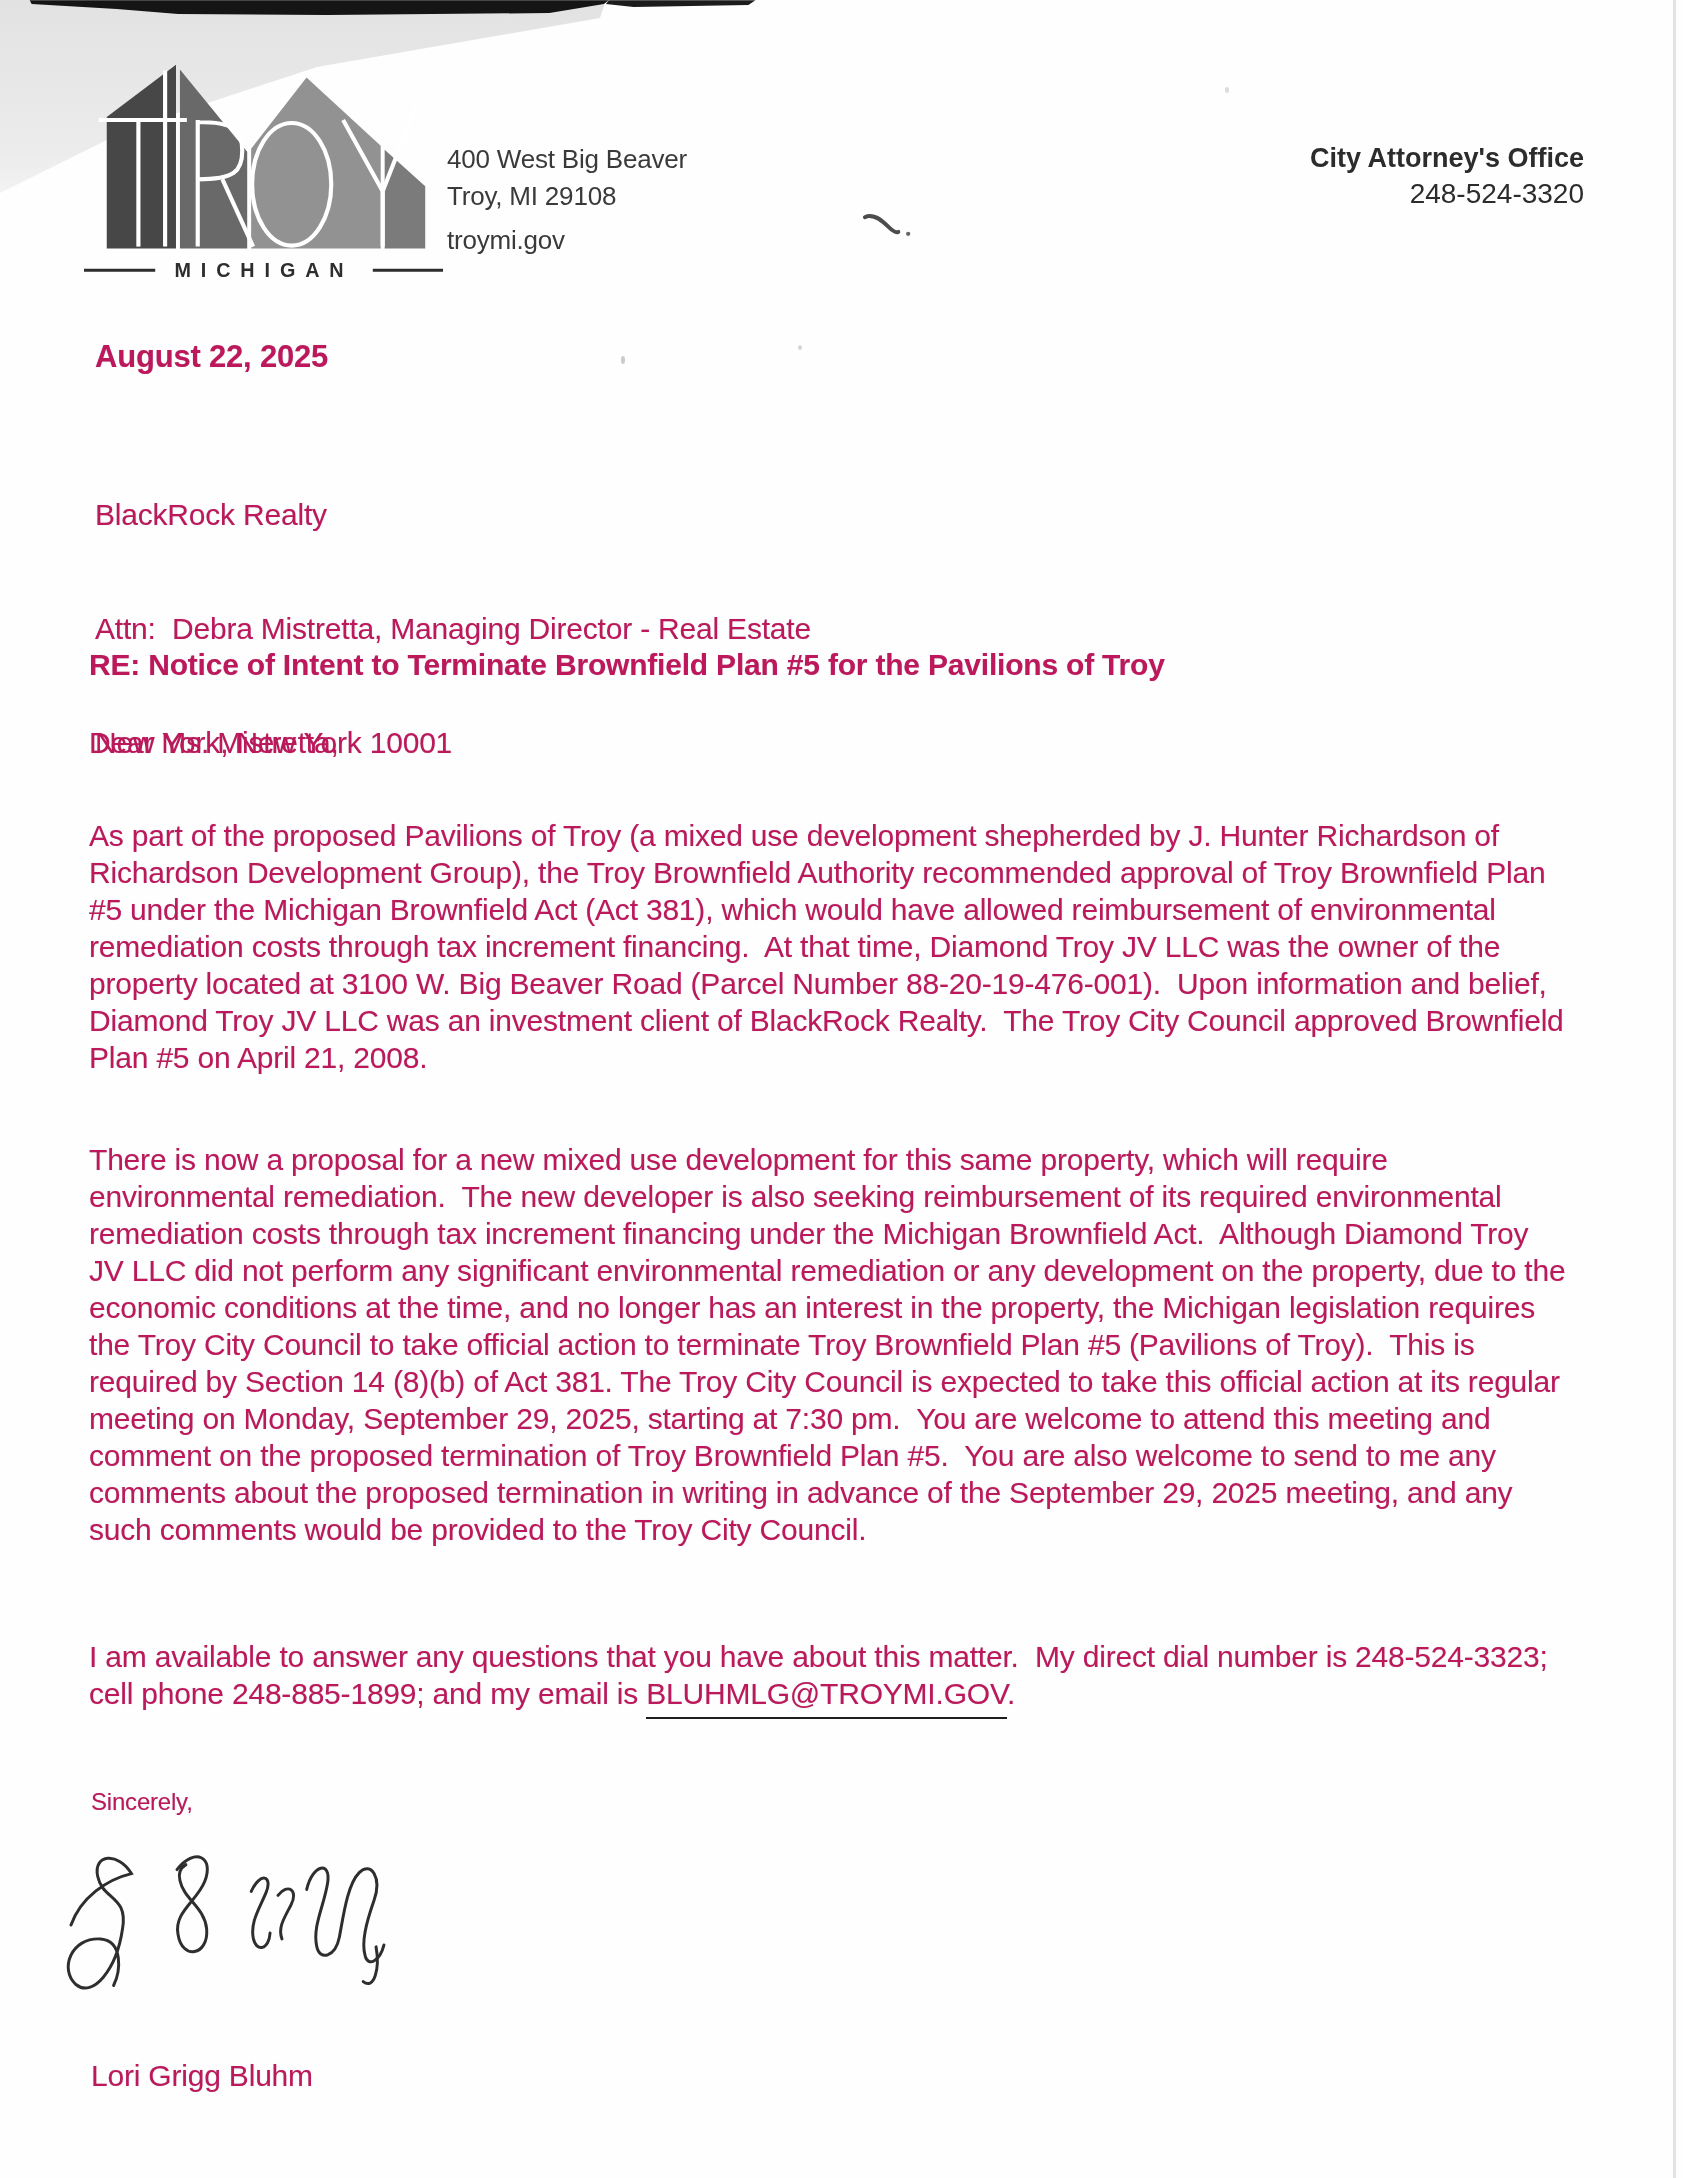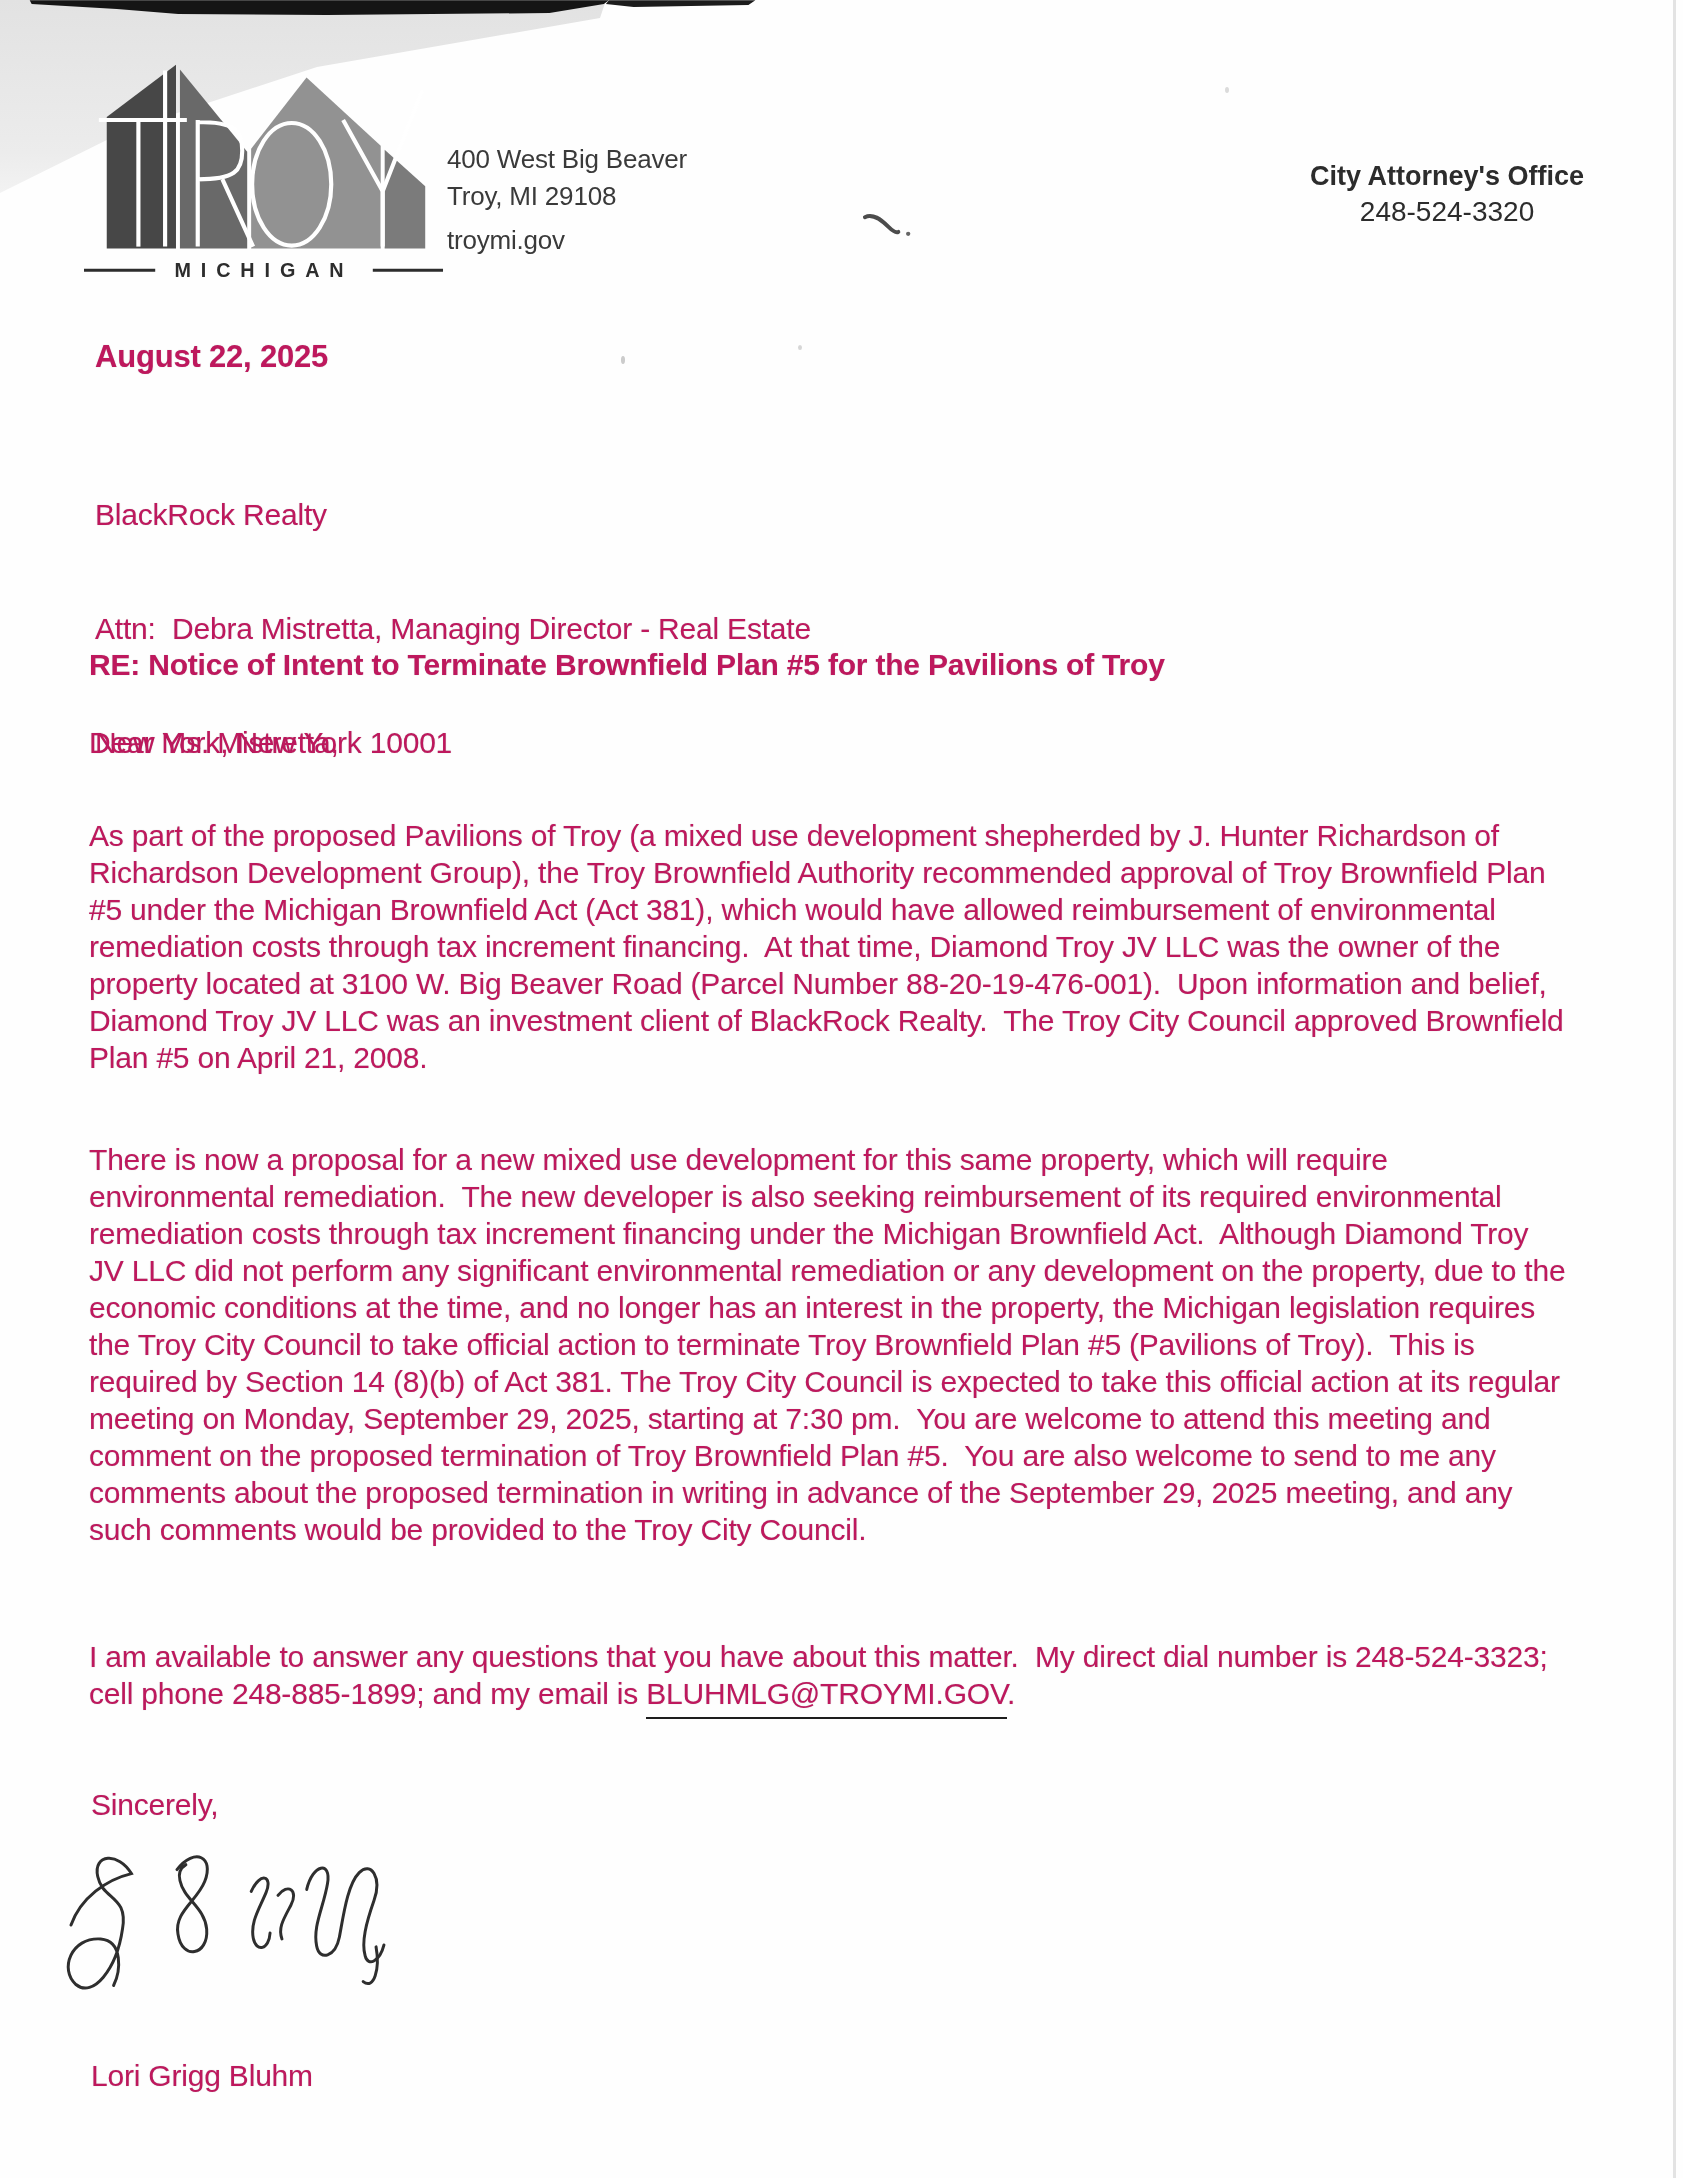--- a/index.html
+++ b/index.html
@@ -25,41 +25,41 @@
   .speck{position:absolute;background:#9a9a9a;border-radius:50%;}
   .pen-mark{position:absolute;left:859px;top:203px;width:59px;height:45px;}
   
   .logo{position:absolute;left:84px;top:48px;width:361px;height:238px;}
   .lh-address{
     position:absolute;left:447px;top:141px;
     font-size:26px;line-height:37px;color:#3a3a3a;letter-spacing:-0.2px;
   }
   .lh-address .gov{margin-top:7px;display:block;}
   .office-block{
-    position:absolute;right:99px;top:158px;text-align:center;color:#2c2c2c;
+    position:absolute;right:99px;top:140px;text-align:right;color:#2c2c2c;
   }
   .office-name{font-size:27px;font-weight:bold;line-height:36px;}
   .office-phone{font-size:28px;line-height:36px;}
   
   .scan-text{
     color:#be185d;
     letter-spacing:-0.2px;
     text-shadow:0 0 1px rgba(45,45,45,.28);
     white-space:pre-wrap;
   }
   .date{position:absolute;left:95px;top:339px;font-size:31px;font-weight:bold;}
   .recipient{position:absolute;left:95px;top:420px;font-size:30px;line-height:38px;}
   .subject{position:absolute;left:89px;top:648px;font-size:30px;font-weight:bold;width:1485px;}
   .salutation{position:absolute;left:89px;top:726px;font-size:30px;}
   .para{position:absolute;left:89px;width:1480px;font-size:30px;line-height:37px;}
   .p1{top:802px;margin-top:15px;}
   .p2{top:1141px;}
   .p3{top:1638px;}
   .email{border-bottom:2.5px solid #1d1d1d;padding-bottom:7px;}
-  .valediction{position:absolute;left:91px;top:1788px;font-size:30px;}
+  .valediction{position:absolute;left:91px;top:1788px;font-size:24px;}
   .signature{position:absolute;left:57px;top:1830px;width:337px;height:208px;}
   .signer{position:absolute;left:91px;top:1978px;font-size:30px;line-height:39px;}
   
   .michigan-label{
     font-family:"Liberation Sans", sans-serif;
     font-size:20px;font-weight:600;letter-spacing:10px;fill:#2d2d2d;
   }
 </style>
 </head>
 <body>

